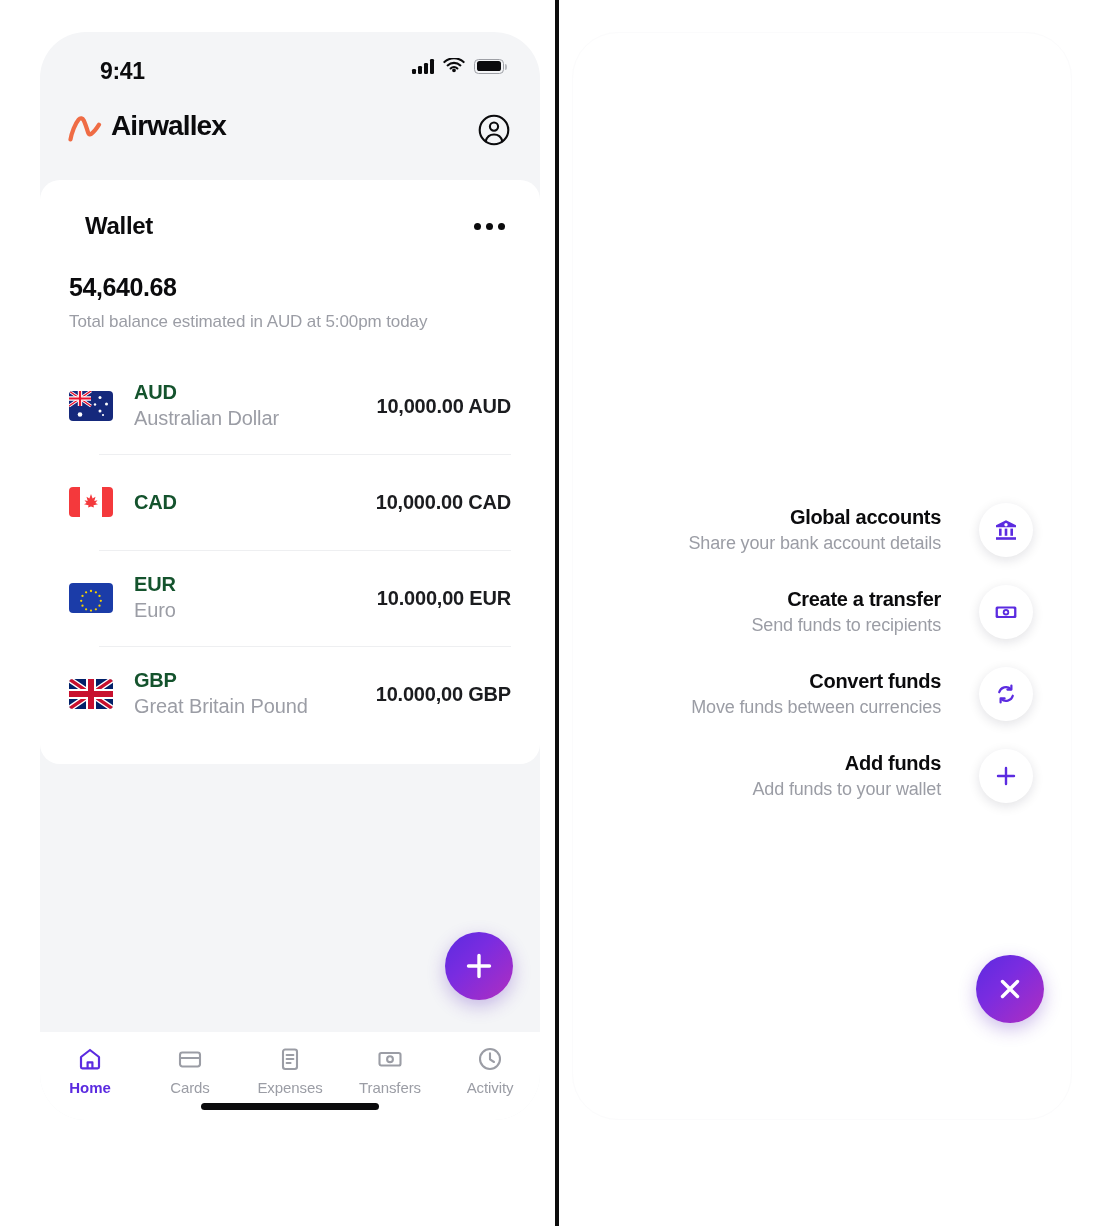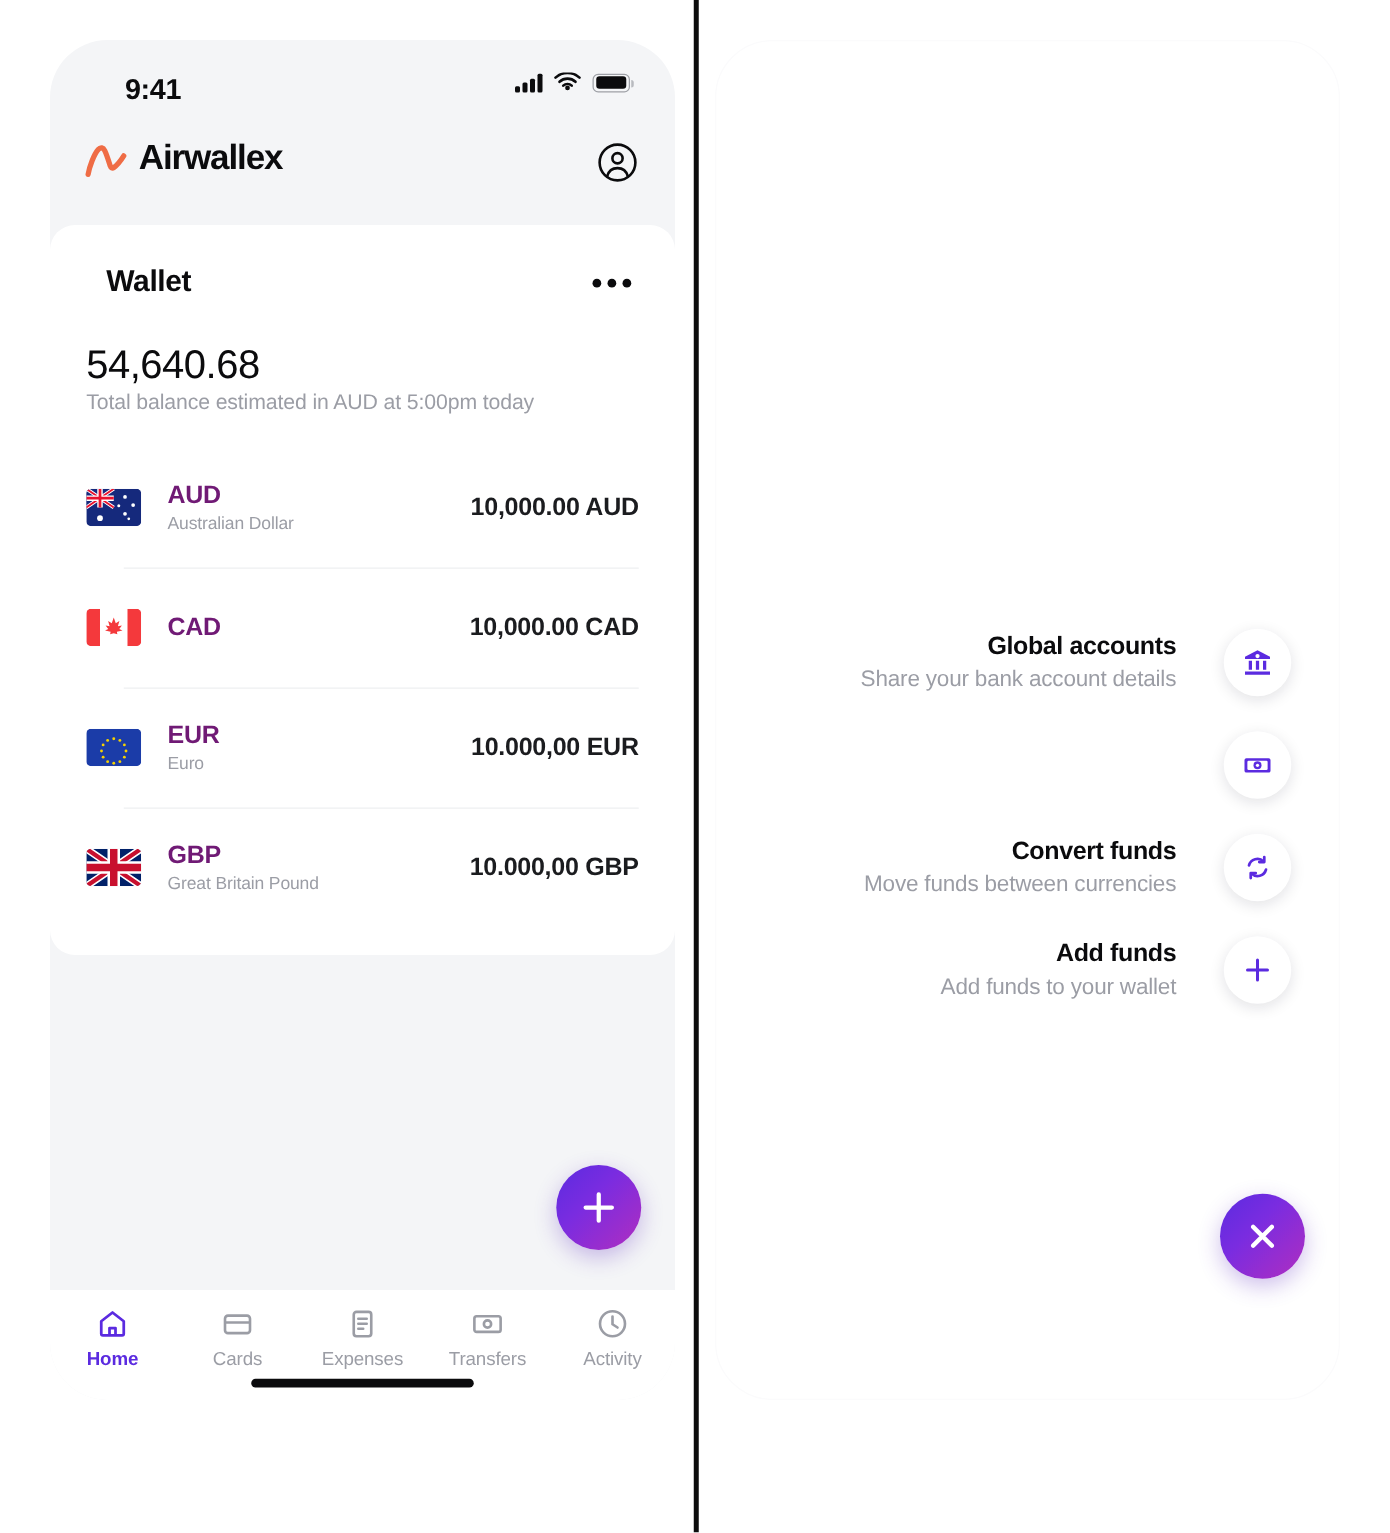--- a/index.html
+++ b/index.html
@@ -84,39 +84,39 @@
   .wallet-head {
     position: absolute; left: 29px; top: 32px;
     right: 29px; display:flex; align-items:center; justify-content:space-between;margin-left:16px;
   }
   .wallet-title { font-size: 24px; font-weight: 700; color: #0b0b0d; letter-spacing:-0.3px; }
   .dots { display: flex; gap: 5px; align-items:center; padding:6px; }
   .dots i { width:7px; height:7px; border-radius:50%; background:#0b0b0d; display:block; }
 
   .total-amount {
     position: absolute; left: 29px; top: 93px;
-    font-size: 32px; font-weight: 400; color: #0b0b0d; letter-spacing:-0.4px;
+    font-size: 25px; font-weight: 700; color: #0b0b0d; letter-spacing:-0.4px;
   }
   .total-sub {
     position: absolute; left: 29px; top: 132px;
     font-size: 17px; color: #9b9da5; letter-spacing:-0.1px;
   }
 
   .cur-list { position: absolute; left: 29px; right: 29px; top: 178px; }
   .cur-row {
     position: relative; height: 96px;
     display: flex; align-items: center;
   }
   .cur-row + .cur-row::before {
     content:''; position:absolute; left:30px; right:0; top:0; height:1px; background:#eeeff1;
   }
   .flag { width: 44px; height: 30px; border-radius: 4px; overflow: hidden; flex: 0 0 44px; }
   .cur-text { margin-left: 21px; flex: 1 1 auto; }
-  .cur-code { font-size: 20px; font-weight: 600; color:#701a75; letter-spacing:-0.2px; line-height:1.25; }
-  .cur-name { font-size: 14px; color:#9b9da5; letter-spacing:-0.1px; line-height:1.35; }
+  .cur-code { font-size: 20px; font-weight: 600; color:#14532d; letter-spacing:-0.2px; line-height:1.25; }
+  .cur-name { font-size: 20px; color:#9b9da5; letter-spacing:-0.1px; line-height:1.35; }
   .cur-amt { font-size: 20px; font-weight: 700; color:#1b1c1f; letter-spacing:-0.2px; white-space:nowrap; }
 
   
   .fab {
     position: absolute; right: 27px; bottom: 120px;
     width: 68px; height: 68px; border-radius: 50%;
     background: linear-gradient(135deg,#5b2be0 0%,#7a2ce0 40%,#b02ec0 100%);
     box-shadow: 0 6px 18px rgba(90,40,190,.30);
     display:flex; align-items:center; justify-content:center;
     border: none; cursor: pointer;
@@ -386,20 +386,24 @@
             <circle cx="13" cy="7.8" r="1.7" fill="#fff"></circle>
             <rect x="6" y="11.6" width="2.6" height="7.2" fill="#5b2be0"></rect>
             <rect x="11.7" y="11.6" width="2.6" height="7.2" fill="#5b2be0"></rect>
             <rect x="17.4" y="11.6" width="2.6" height="7.2" fill="#5b2be0"></rect>
             <rect x="3" y="20.2" width="20" height="2.6" fill="#5b2be0"></rect>
           </svg>
         </span>
       </div>
 
       <div class="menu-item">
+        <span class="menu-text">
+          <span class="menu-title" style="display:block">Create a transfer</span>
+          <span class="menu-sub" style="display:block">Send funds to recipients</span>
+        </span>
         <span class="menu-icon">
           <svg width="26" height="26" viewBox="0 0 26 26">
             <rect x="2.6" y="7.5" width="20.8" height="11.5" rx="1.5" fill="#5b2be0"></rect>
             <rect x="4.9" y="9.5" width="16.2" height="7.5" rx="1" fill="#fff"></rect>
             <circle cx="13" cy="13.2" r="3.2" fill="#5b2be0"></circle>
             <circle cx="13" cy="13.2" r="1.3" fill="#fff"></circle>
           </svg>
         </span>
       </div>
 

